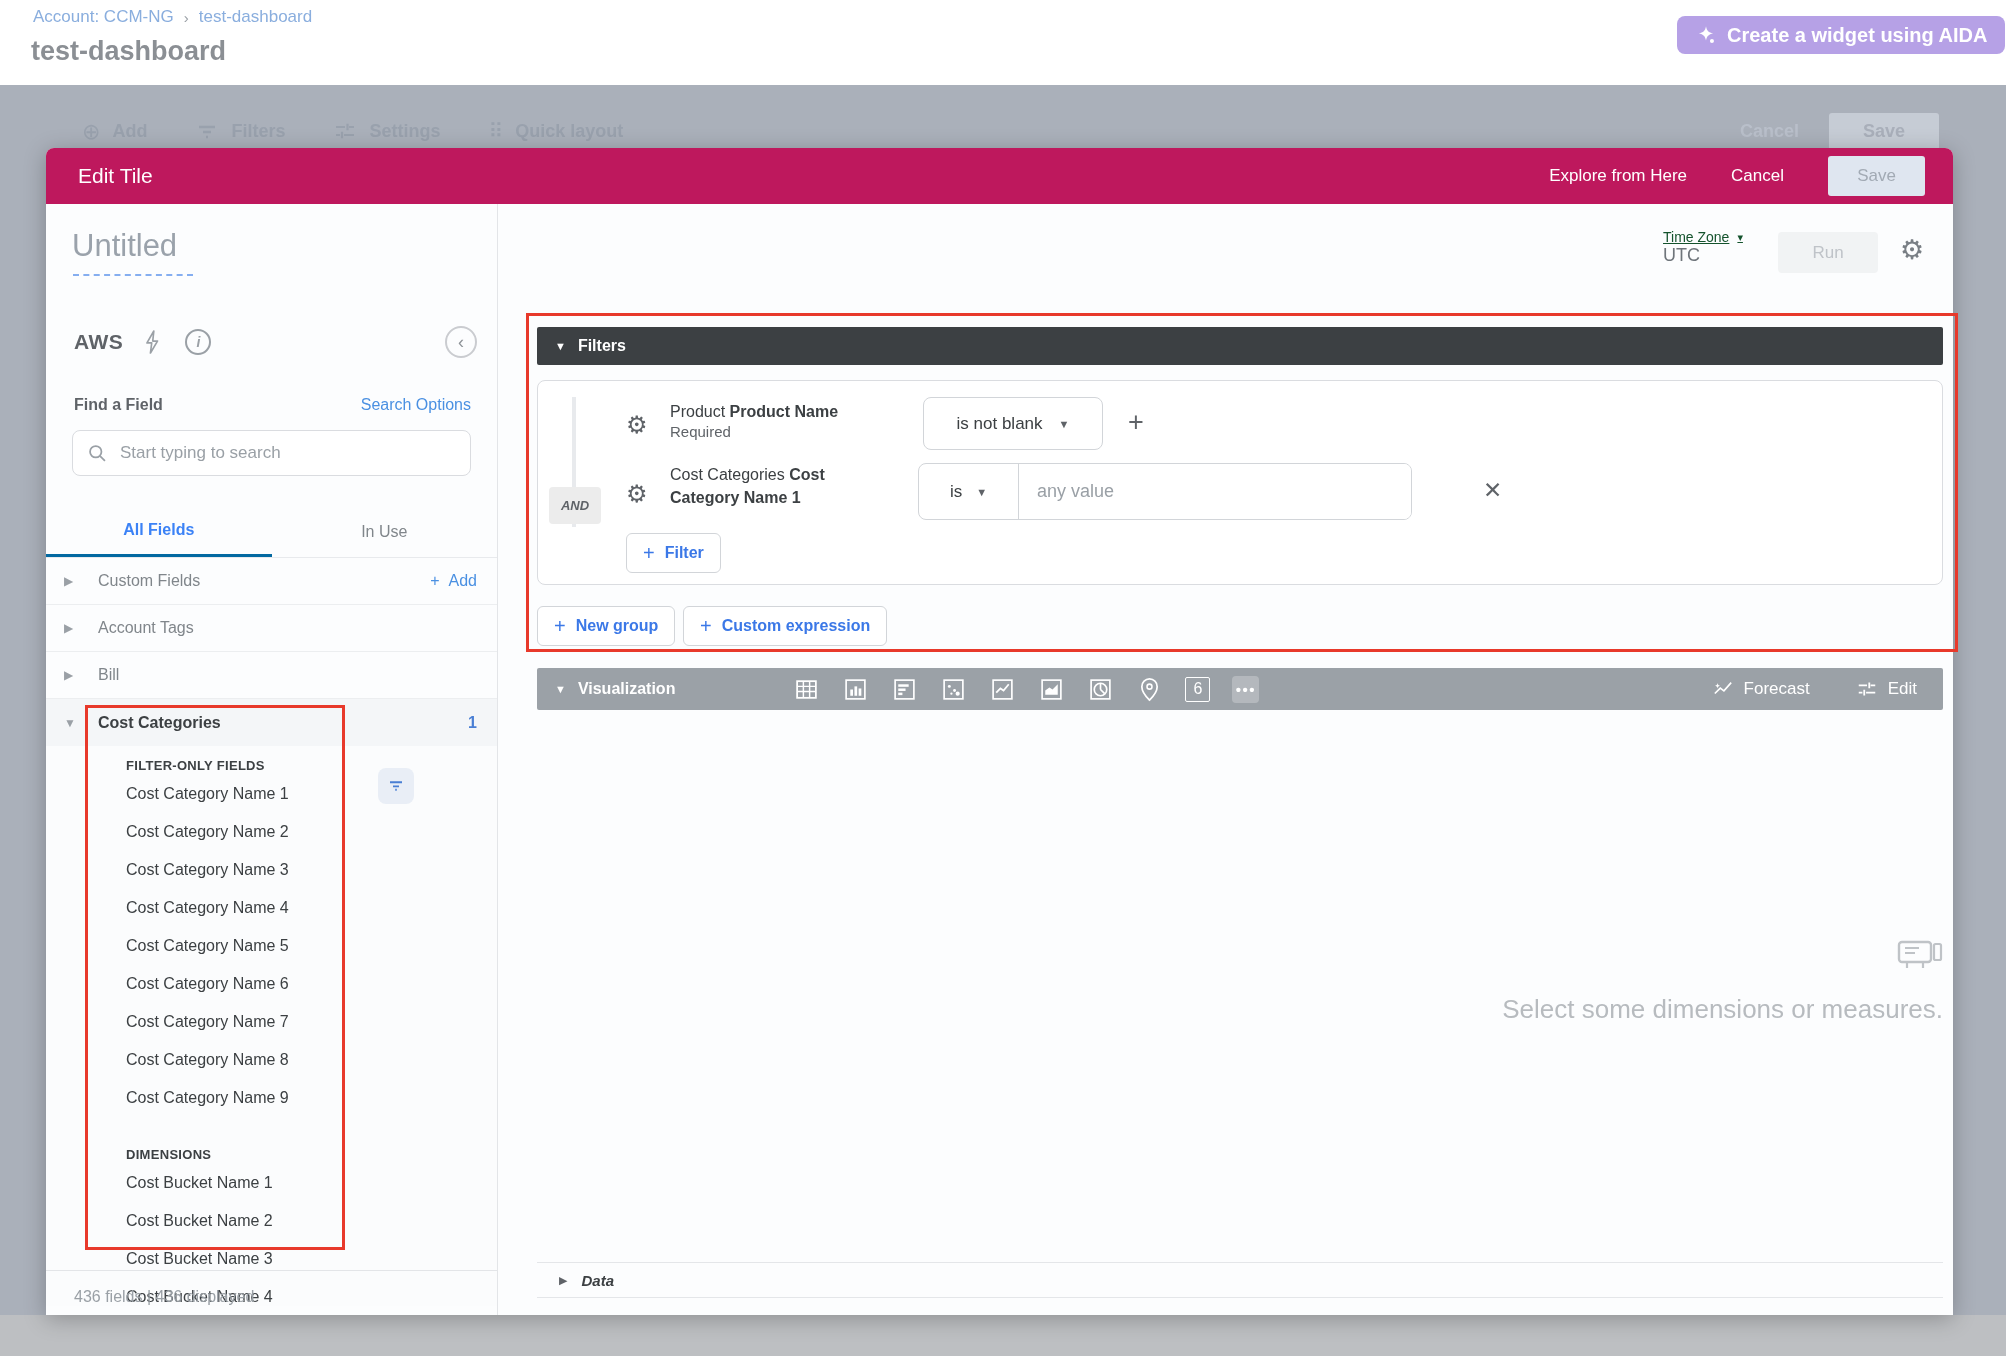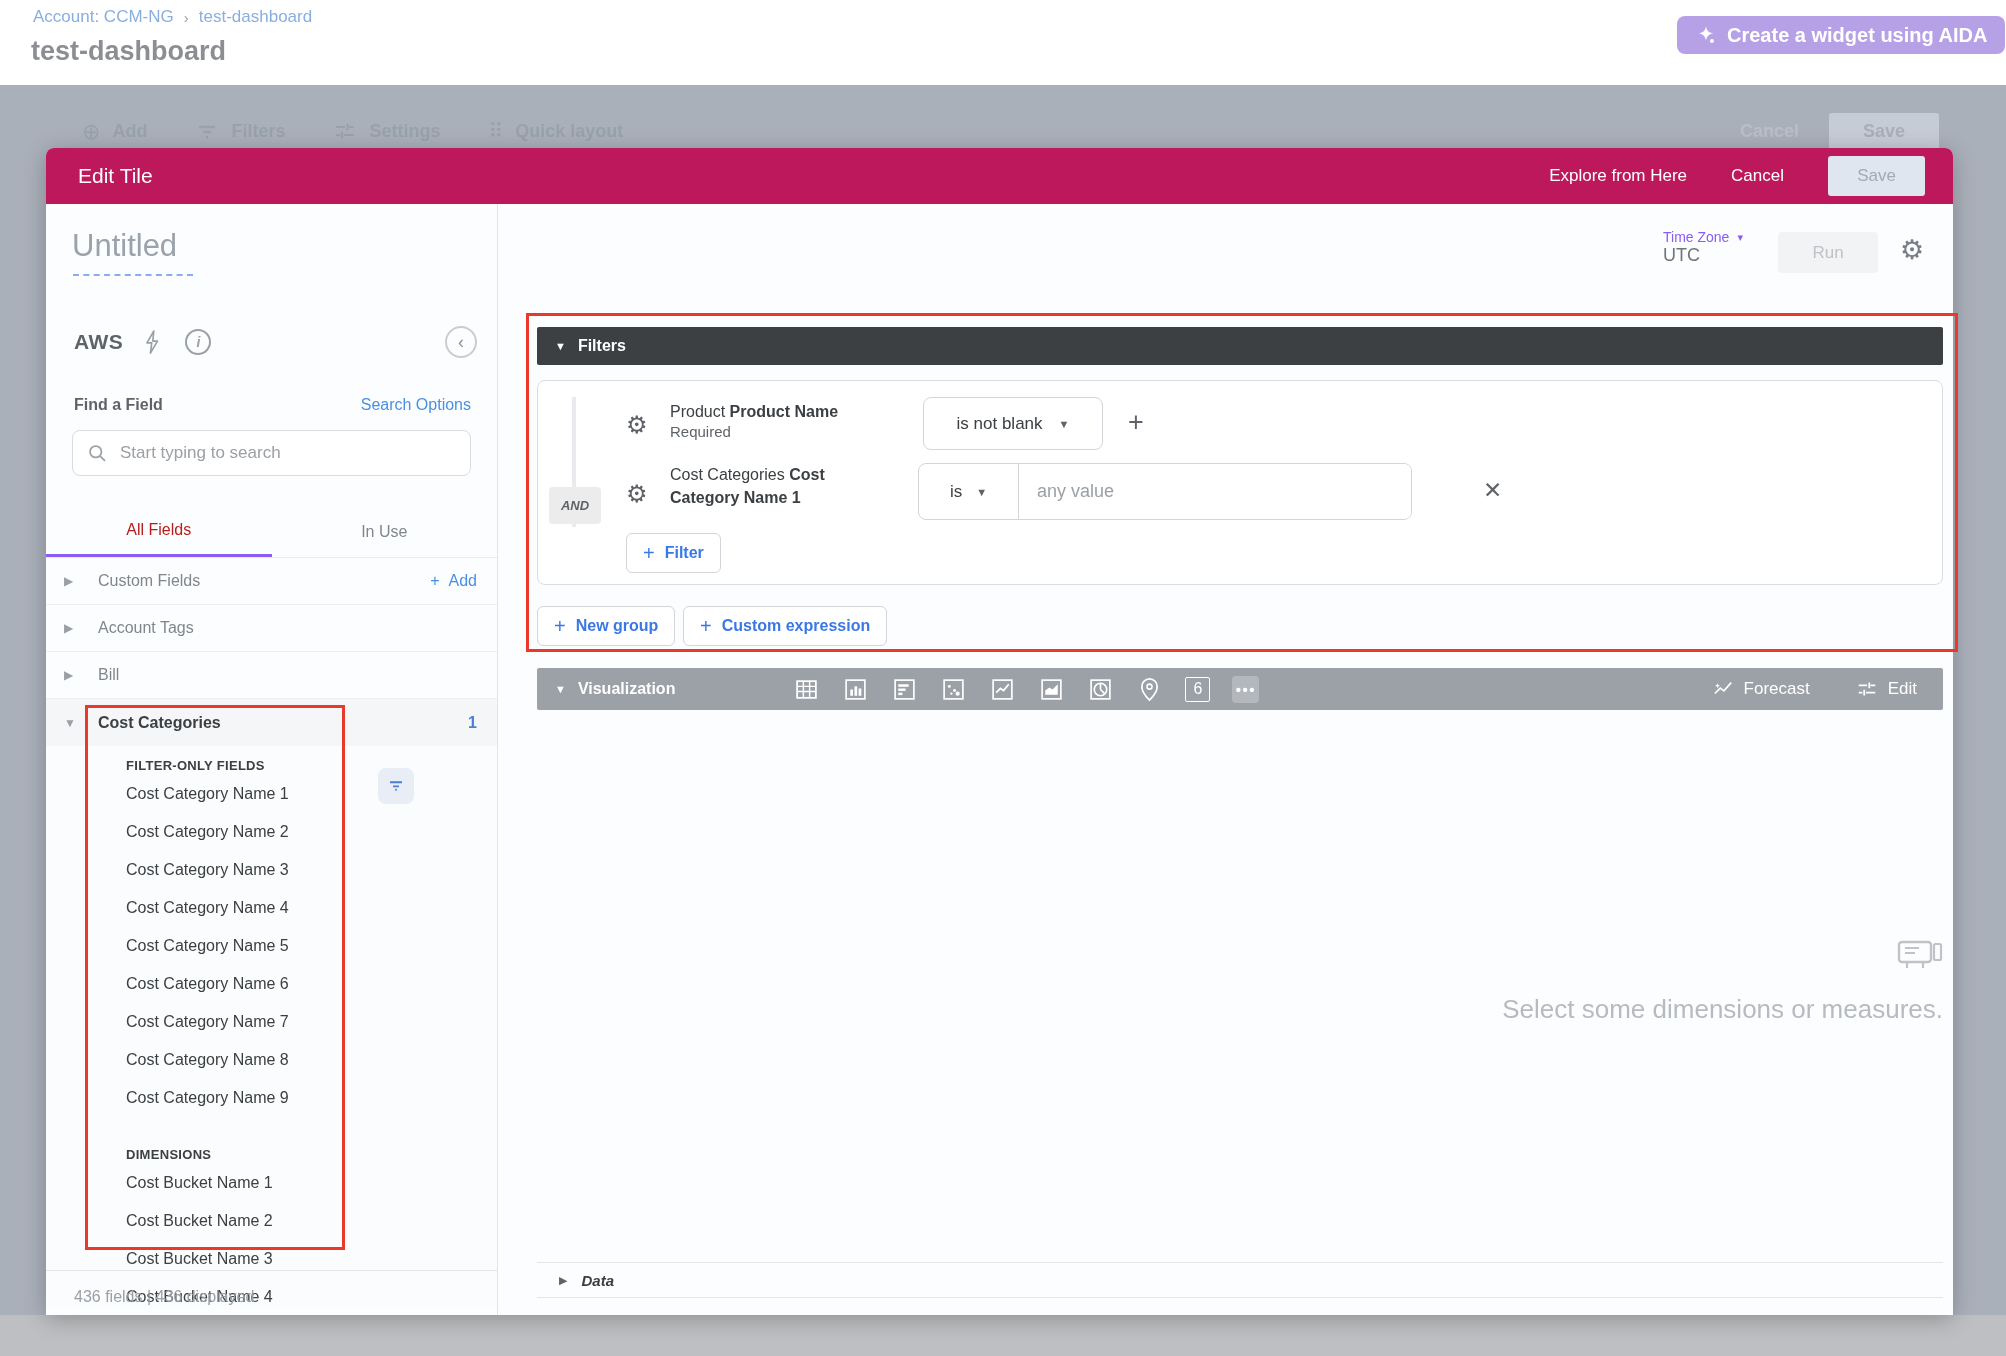--- a/index.html
+++ b/index.html
@@ -25,21 +25,21 @@
 
   
   .modal { background:#fcfdfe; border-radius:8px 8px 0 0; box-shadow:0 4px 22px rgba(0,0,0,.25); }
   .modal-hdr { background:#be185d; border-radius:8px 8px 0 0; display:flex; align-items:center; }
   .modal-title { color:#fff; font-size:21px; margin-left:32px; }
   .hdr-link { color:#fff; font-size:17px; cursor:pointer; }
   .hdr-save { background:#dfe6f0; color:#a2aab4; font-size:17px; border:none; border-radius:3px;
               width:97px; height:40px; cursor:default; }
   .untitled { font-size:31px; color:#9aa2ab; }
   .dashed-underline { border-bottom:2px dashed #85aef0; }
-  .tz-label { font-size:14px; color:#8b5cf6; }
+  .tz-label { font-size:14px; color:#14532d;text-decoration:underline; }
   .tz-value { font-size:18px; color:#6f757b; }
   .run-btn { background:#f1f3f4; color:#bfc3c8; font-size:17px; border:none; border-radius:4px;
              width:100px; height:41px; cursor:default; }
   .gear { font-family:"DejaVu Sans", sans-serif; color:#797f85; }
 
   
   .sb-divider { width:1px; background:#e3e5e8; }
   .aws { font-size:21px; font-weight:bold; color:#5f6368; letter-spacing:.5px; }
   .icircle { width:26px; height:26px; border:2px solid #9aa0a6; border-radius:50%; color:#9aa0a6;
              display:inline-flex; align-items:center; justify-content:center; font-size:14px; font-style:italic; font-weight:bold; }
@@ -47,21 +47,21 @@
                  display:inline-flex; align-items:center; justify-content:center; font-size:18px; cursor:pointer; }
   .find-label { font-size:16px; font-weight:bold; color:#5f6368; }
   .blue-link { font-size:16px; color:#4a90e2; cursor:pointer; }
   .search-box { display:flex; align-items:center; gap:12px; border:1px solid #dadce0; border-radius:8px;
                 height:46px; padding:0 14px; background:#fff; }
   .search-box input { border:none; outline:none; font-size:17px; color:#3c4043; width:100%;
                       font-family:"Liberation Sans", sans-serif; }
   .search-box input::placeholder { color:#9aa0a6; }
   .tabs { display:flex; border-bottom:1px solid #e8eaed; height:52px; }
   .tab { flex:1; display:flex; align-items:center; justify-content:center; font-size:16px; cursor:pointer; }
-  .tab.active { color:#b91c1c; border-bottom:3px solid #8b5cf6; font-weight:normal; }
+  .tab.active { color:#3b82f6; border-bottom:3px solid #0369a1; font-weight:bold; }
   .tab.idle { color:#80868b; }
   .sec-row { display:flex; align-items:center; height:47px; border-bottom:1px solid #eceef0; padding:0 20px 0 18px; cursor:pointer; }
   .sec-caret { color:#9aa0a6; font-size:12px; width:26px; }
   .sec-label { font-size:16px; color:#80868b; flex:1; margin-left:8px; }
   .sec-row.open { background:#f4f6f8; border-bottom:none; }
   .sec-row.open .sec-label { color:#3c4043; font-weight:bold; }
   .sec-count { color:#4a7fd4; font-weight:bold; font-size:16px; }
   .fld-hdr { font-size:13px; font-weight:bold; color:#3c4043; letter-spacing:.3px; }
   .fld-item { font-size:16px; color:#3c4043; cursor:pointer; }
   .chip-filter { width:36px; height:36px; background:#e9eef6; border-radius:8px; display:flex;

